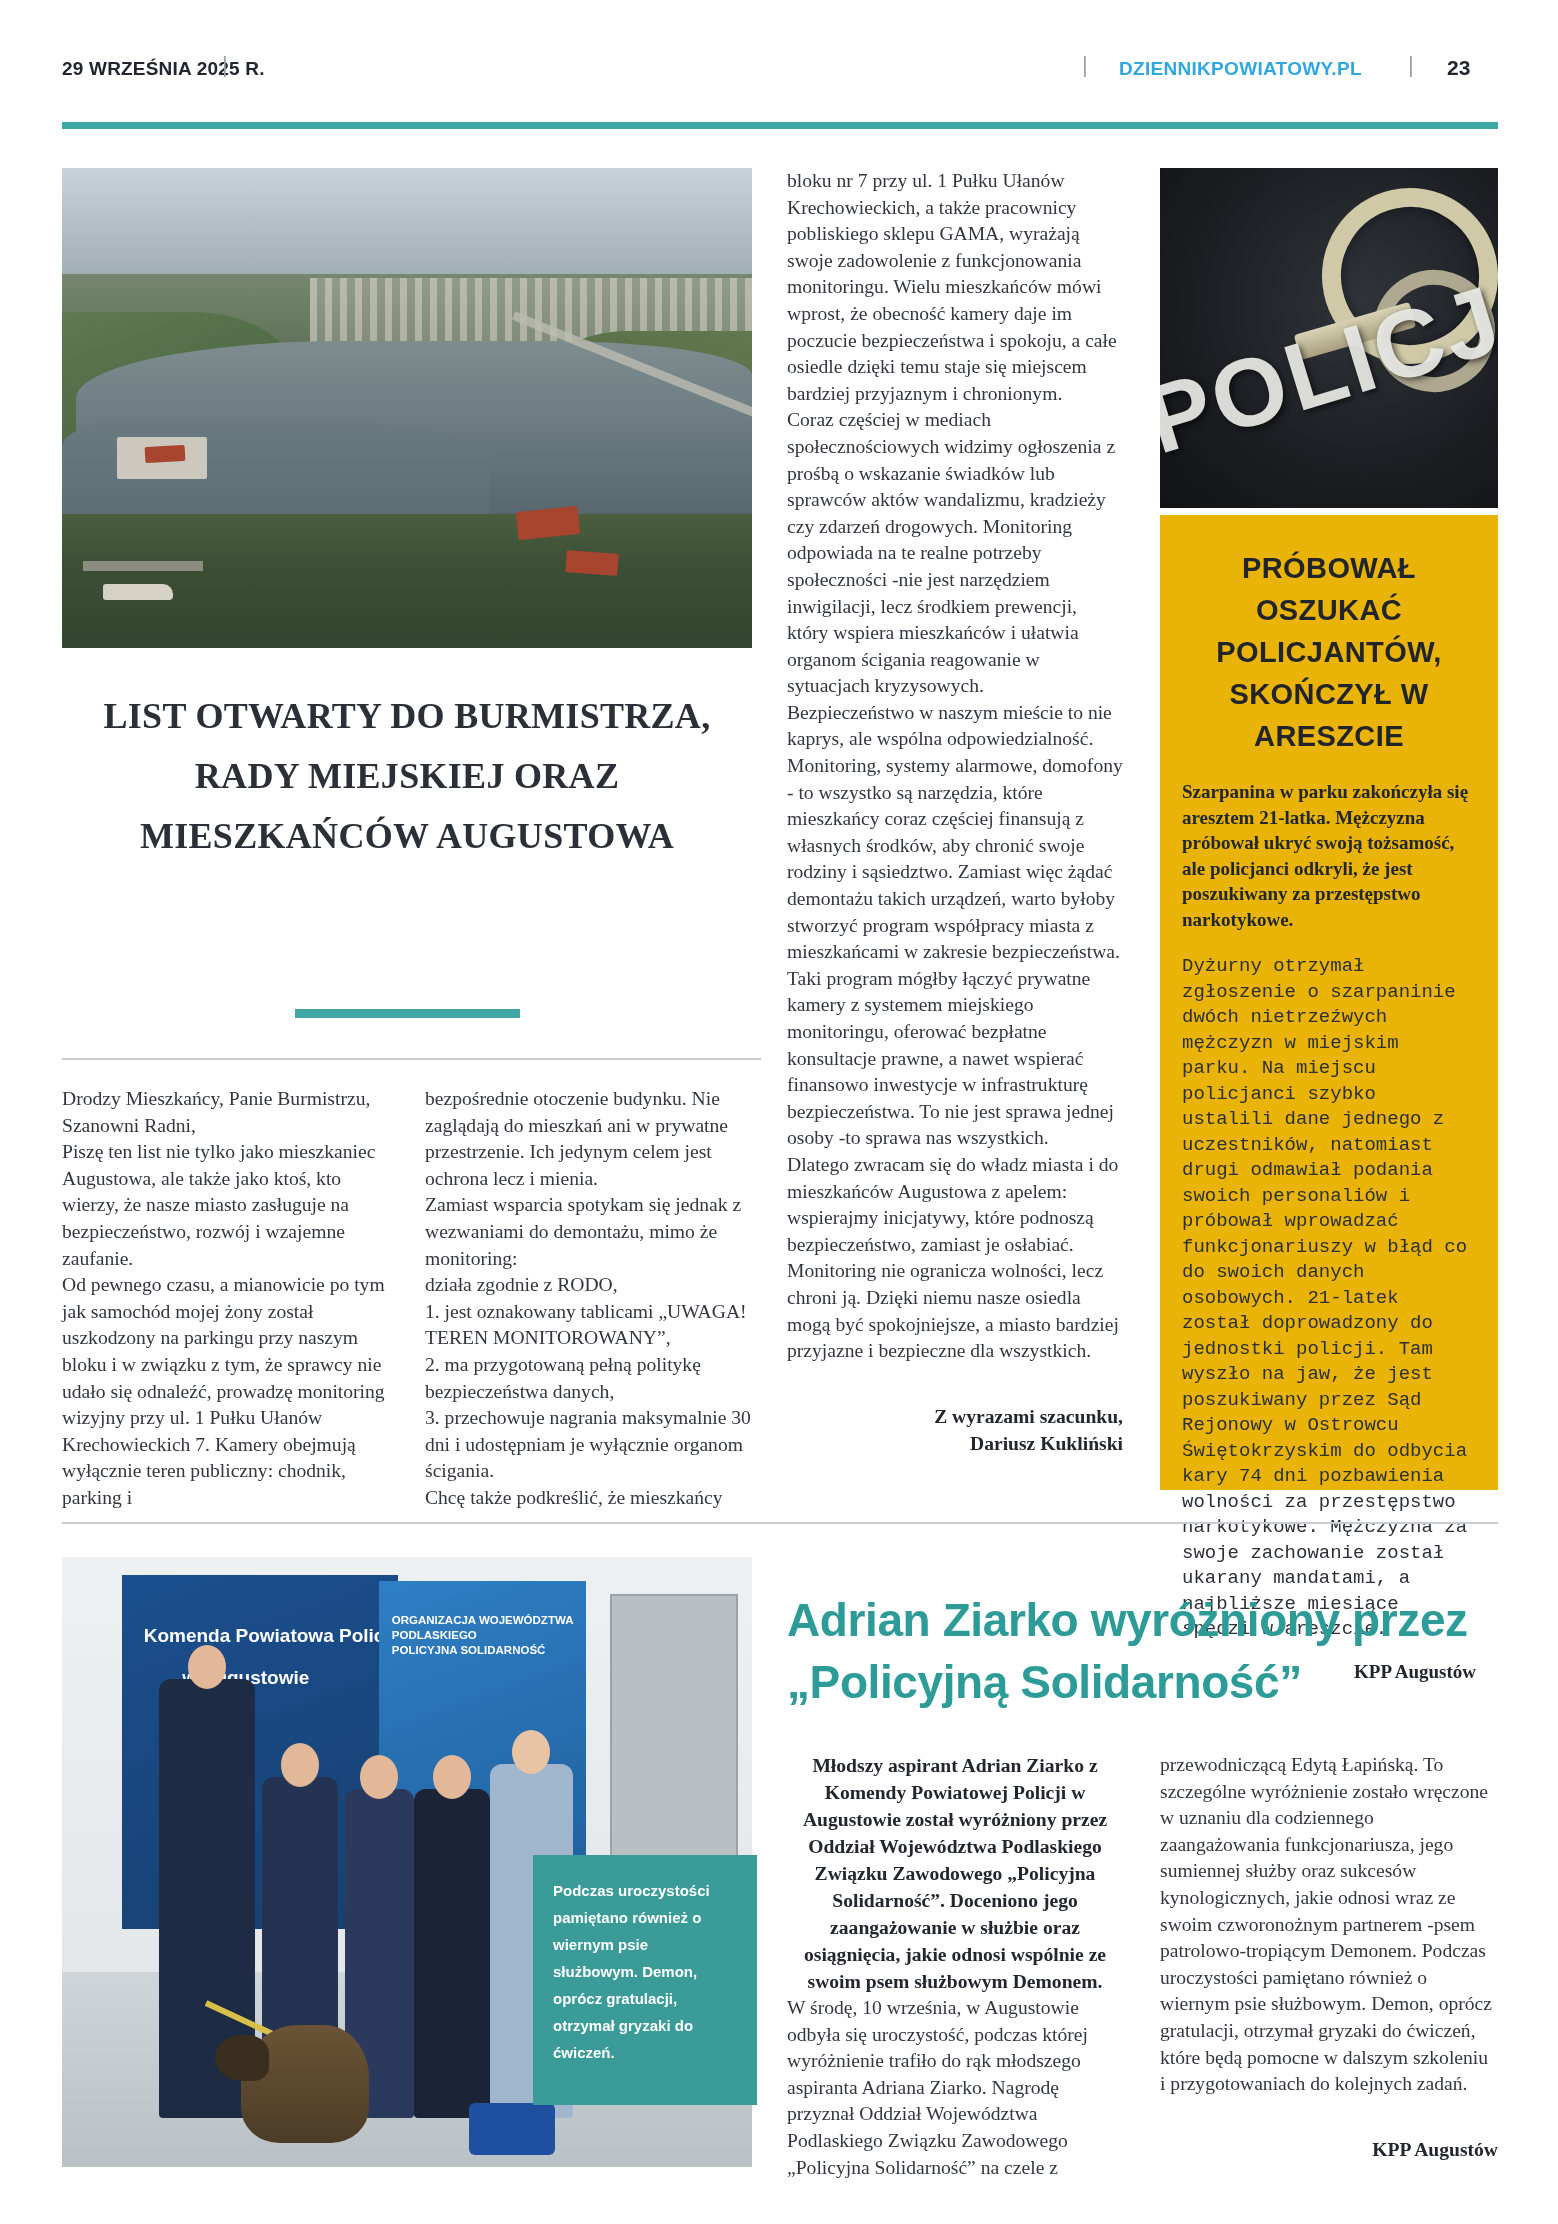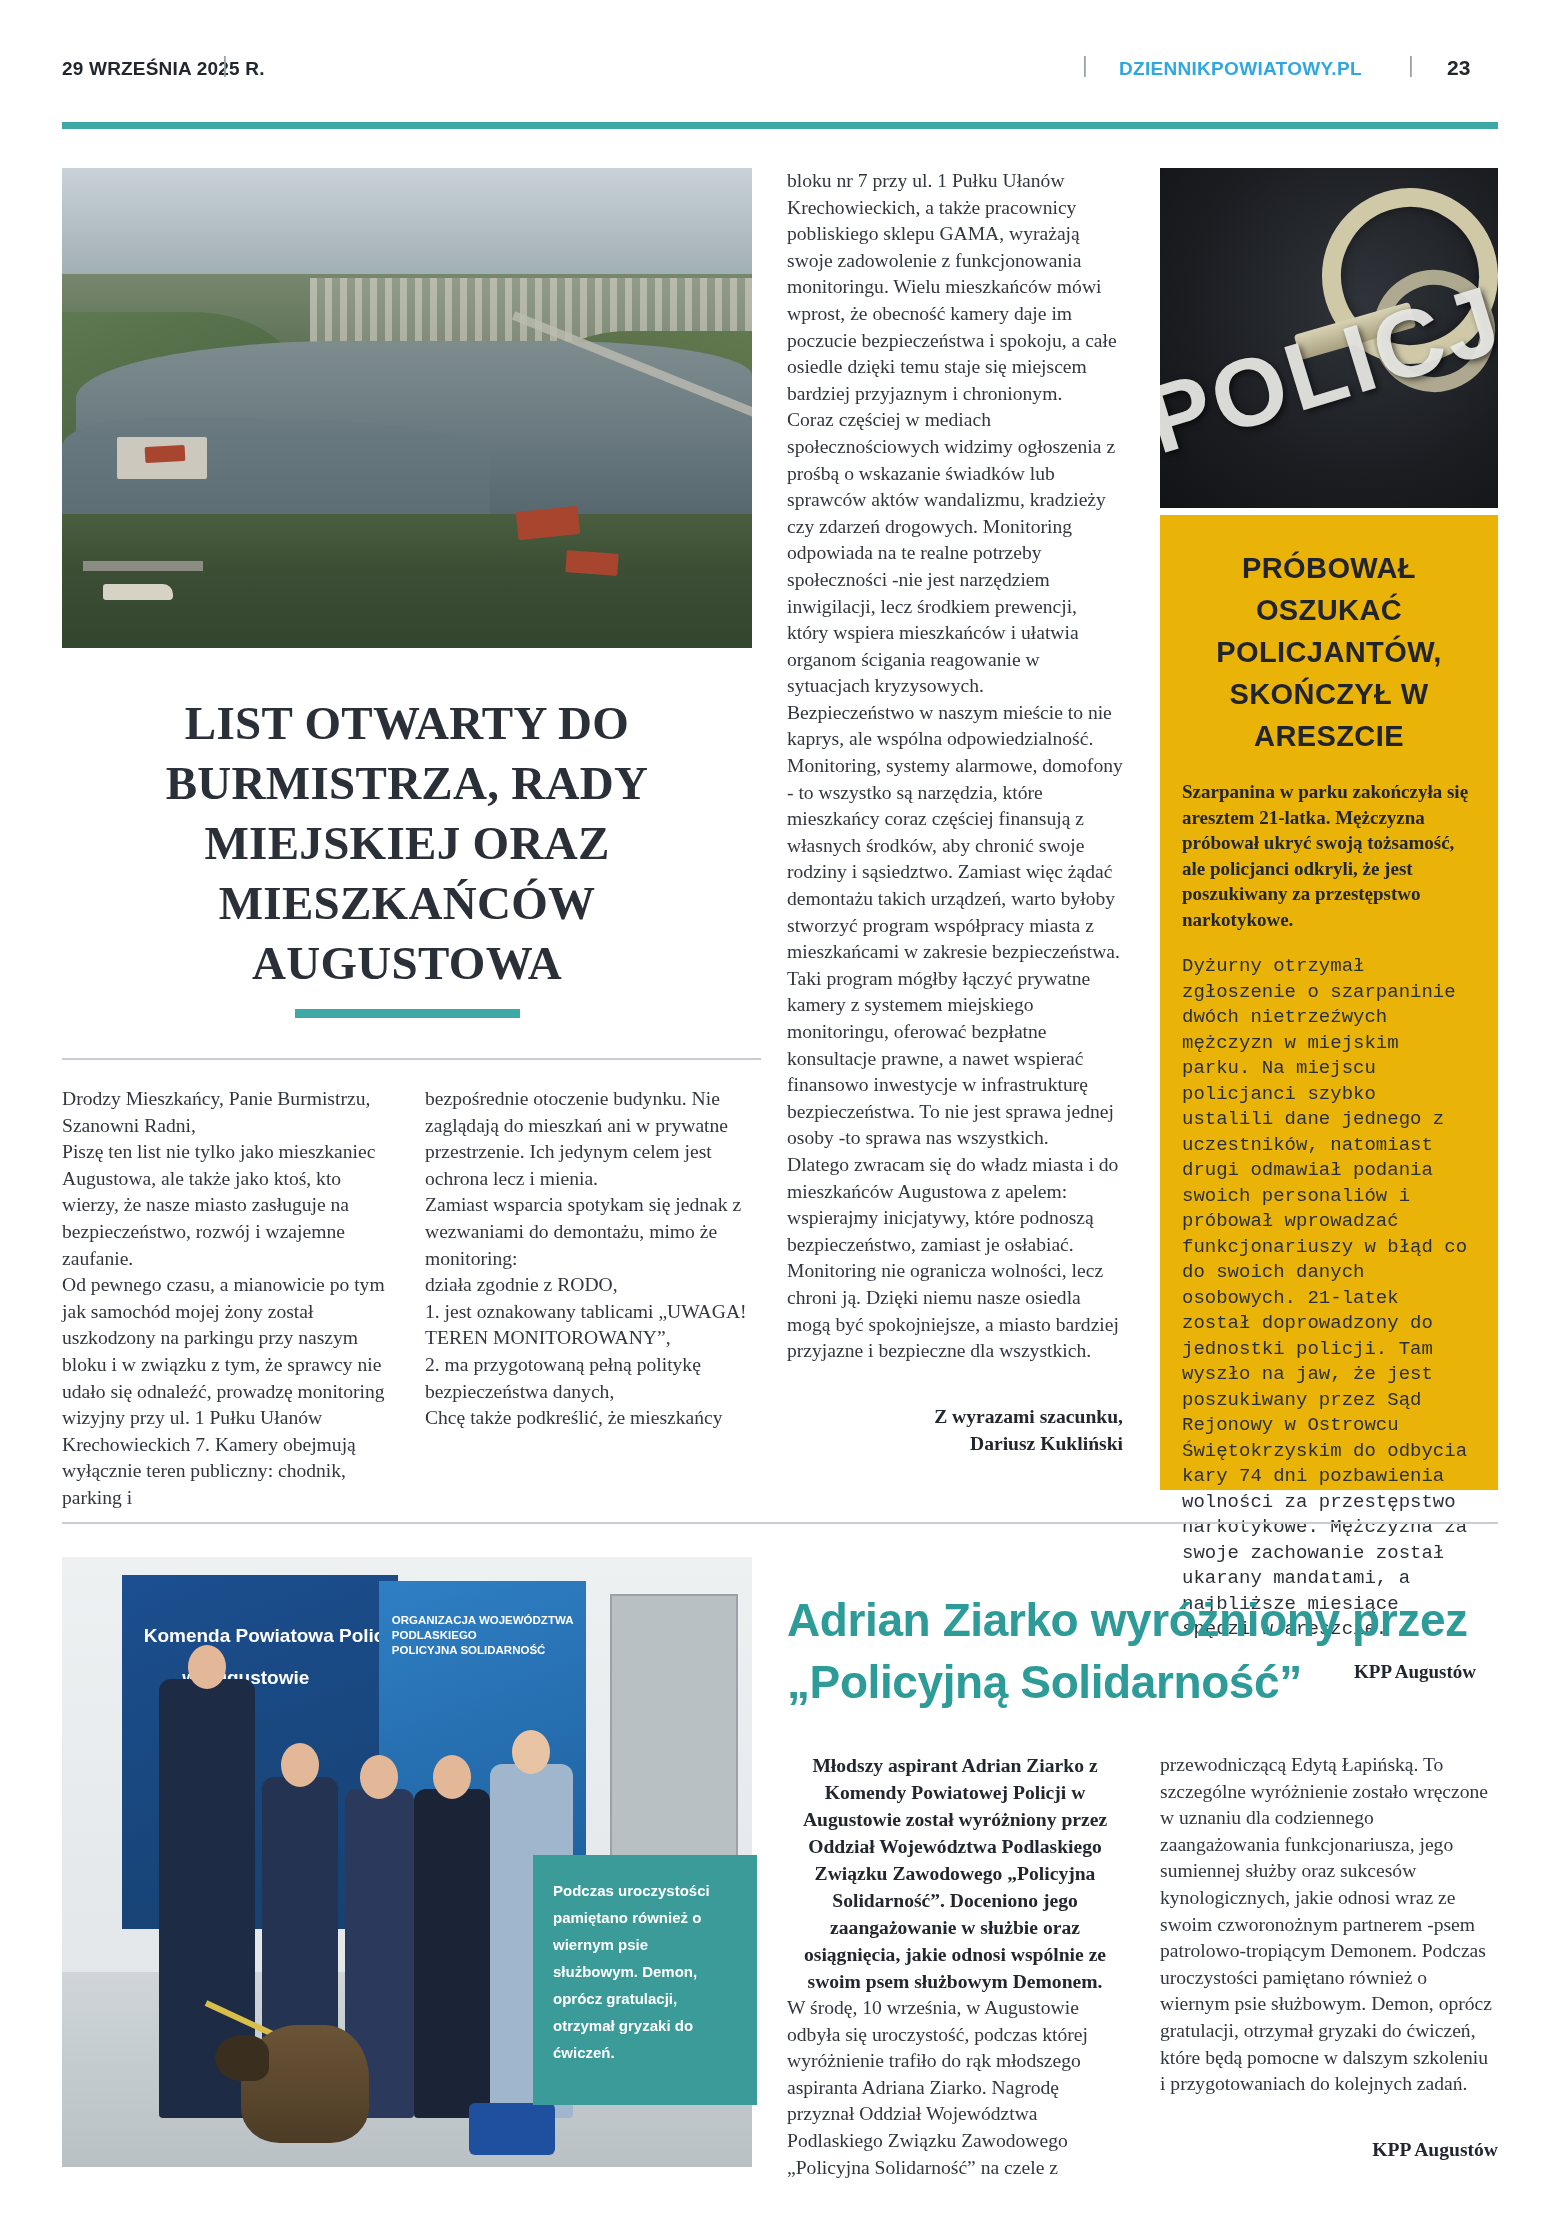--- a/index.html
+++ b/index.html
@@ -161,21 +161,21 @@
   }
 
   
   .hero-title {
     position: absolute;
     left: 62px; top: 662px;
     width: 690px;
     text-align: center;
     font-family: "Liberation Serif", serif;
     font-weight: bold;
-    font-size: 47px;
+    font-size: 36px;
     line-height: 60px;
     letter-spacing: .3px;
     color: #2b2f38;
   }
   .hero-underline {
     position: absolute;
     left: 295px; top: 1009px;
     width: 225px; height: 9px;
     background: #3fa8a5;
   }
@@ -474,20 +474,21 @@
   <p>Piszę ten list nie tylko jako mieszkaniec Augustowa, ale także jako ktoś, kto wierzy, że nasze miasto zasługuje na bezpieczeństwo, rozwój i wzajemne zaufanie.</p>
   <p>Od pewnego czasu, a mianowicie po tym jak samochód mojej żony został uszkodzony na parkingu przy naszym bloku i w związku z tym, że sprawcy nie udało się odnaleźć, prowadzę monitoring wizyjny przy ul. 1 Pułku Ułanów Krechowieckich 7. Kamery obejmują wyłącznie teren publiczny: chodnik, parking i</p>
 </div>
 
 <div class="col letter-c2">
   <p>bezpośrednie otoczenie budynku. Nie zaglądają do mieszkań ani w prywatne przestrzenie. Ich jedynym celem jest ochrona lecz i mienia.</p>
   <p>Zamiast wsparcia spotykam się jednak z wezwaniami do demontażu, mimo że monitoring:</p>
   <p>działa zgodnie z RODO,</p>
   <p>1. jest oznakowany tablicami „UWAGA! TEREN MONITOROWANY”,</p>
   <p>2. ma przygotowaną pełną politykę bezpieczeństwa danych,</p>
+  <p>3. przechowuje nagrania maksymalnie 30 dni i udostępniam je wyłącznie organom ścigania.</p>
   <p>Chcę także podkreślić, że mieszkańcy</p>
 </div>
 
 <div class="col letter-c3">
   <p>bloku nr 7 przy ul. 1 Pułku Ułanów Krechowieckich, a także pracownicy pobliskiego sklepu GAMA, wyrażają swoje zadowolenie z funkcjonowania monitoringu. Wielu mieszkańców mówi wprost, że obecność kamery daje im poczucie bezpieczeństwa i spokoju, a całe osiedle dzięki temu staje się miejscem bardziej przyjaznym i chronionym.</p>
   <p>Coraz częściej w mediach społecznościowych widzimy ogłoszenia z prośbą o wskazanie świadków lub sprawców aktów wandalizmu, kradzieży czy zdarzeń drogowych. Monitoring odpowiada na te realne potrzeby społeczności -nie jest narzędziem inwigilacji, lecz środkiem prewencji, który wspiera mieszkańców i ułatwia organom ścigania reagowanie w sytuacjach kryzysowych.</p>
   <p>Bezpieczeństwo w naszym mieście to nie kaprys, ale wspólna odpowiedzialność. Monitoring, systemy alarmowe, domofony - to wszystko są narzędzia, które mieszkańcy coraz częściej finansują z własnych środków, aby chronić swoje rodziny i sąsiedztwo. Zamiast więc żądać demontażu takich urządzeń, warto byłoby stworzyć program współpracy miasta z mieszkańcami w zakresie bezpieczeństwa. Taki program mógłby łączyć prywatne kamery z systemem miejskiego monitoringu, oferować bezpłatne konsultacje prawne, a nawet wspierać finansowo inwestycje w infrastrukturę bezpieczeństwa. To nie jest sprawa jednej osoby -to sprawa nas wszystkich.</p>
   <p>Dlatego zwracam się do władz miasta i do mieszkańców Augustowa z apelem: wspierajmy inicjatywy, które podnoszą bezpieczeństwo, zamiast je osłabiać. Monitoring nie ogranicza wolności, lecz chroni ją. Dzięki niemu nasze osiedla mogą być spokojniejsze, a miasto bardziej przyjazne i bezpieczne dla wszystkich.</p>
   <div class="sign">
     <div>Z wyrazami szacunku,</div>

